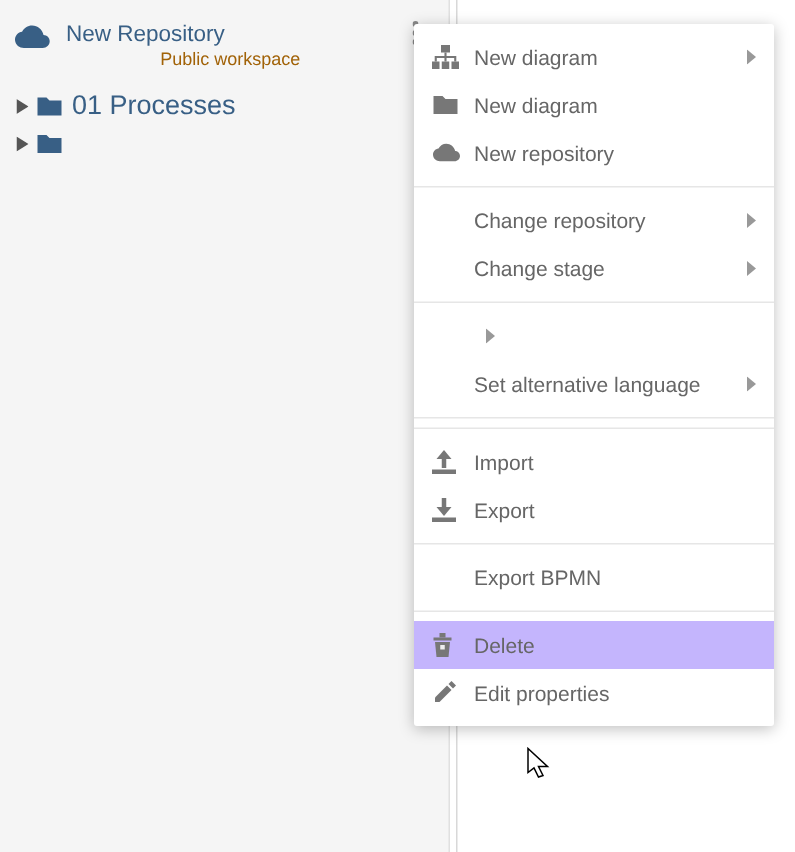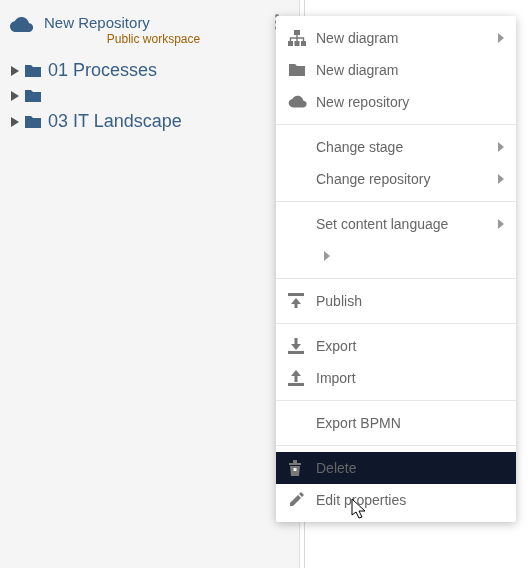--- a/index.html
+++ b/index.html
@@ -110,21 +110,21 @@
     color: #666;
   }
   .mi {
     display: flex;
     align-items: center;
     height: 32px;
     padding: 0 12px 0 12px;
     cursor: pointer;
     position: relative;
   }
-  .mi.hovered { background: #0f172a; }
+  .mi.hovered { background: #c4b5fd; }
   .mi .ico {
     width: 28px;
     display: flex;
     justify-content: flex-start;
     align-items: center;
     color: #777;
   }
   .mi .lbl {
     flex: 1 1 auto;
     white-space: nowrap;
@@ -196,33 +196,20 @@
         <svg width="8" height="10" viewBox="0 0 8 10">
             <path fill="#555" d="M0 0l8 5-8 5z"></path>
           </svg>
       </span>
       <span class="folder">
         <svg width="18" height="14" viewBox="0 0 18 14">
             <path fill="#385f85" d="M1 1h6l2 2h8v10H1z"></path>
           </svg>
       </span>
     </div>
-    <div class="tree-item">
-      <span class="caret">
-        <svg width="8" height="10" viewBox="0 0 8 10">
-            <path fill="#555" d="M0 0l8 5-8 5z"></path>
-          </svg>
-      </span>
-      <span class="folder">
-        <svg width="18" height="14" viewBox="0 0 18 14">
-            <path fill="#385f85" d="M1 1h6l2 2h8v10H1z"></path>
-          </svg>
-      </span>
-      <span class="label">03 IT Landscape</span>
-    </div>
   </div>
 </div>
 
 <div class="sep"></div>
 
 <div class="context-menu">
 
   <div class="mi">
     <span class="ico">
       <svg width="18" height="16" viewBox="0 0 18 16">
@@ -258,96 +245,85 @@
         </svg>
     </span>
     <span class="lbl">New repository</span>
     <span class="arrow"></span>
   </div>
 
   <div class="divider"></div>
 
   <div class="mi">
     <span class="ico"></span>
+    <span class="lbl">Change repository</span>
+    <span class="arrow">
+      <svg width="6" height="10" viewBox="0 0 6 10">
+          <path fill="#999" d="M0 0l6 5-6 5z"></path>
+        </svg>
+    </span>
+  </div>
+
+  <div class="mi">
+    <span class="ico"></span>
     <span class="lbl">Change stage</span>
     <span class="arrow">
       <svg width="6" height="10" viewBox="0 0 6 10">
           <path fill="#999" d="M0 0l6 5-6 5z"></path>
         </svg>
     </span>
   </div>
 
-  <div class="mi">
-    <span class="ico"></span>
-    <span class="lbl">Change repository</span>
-    <span class="arrow">
-      <svg width="6" height="10" viewBox="0 0 6 10">
-          <path fill="#999" d="M0 0l6 5-6 5z"></path>
-        </svg>
-    </span>
-  </div>
-
-  <div class="divider"></div>
-
-  <div class="mi">
-    <span class="ico"></span>
-    <span class="lbl">Set content language</span>
-    <span class="arrow">
-      <svg width="6" height="10" viewBox="0 0 6 10">
-          <path fill="#999" d="M0 0l6 5-6 5z"></path>
-        </svg>
-    </span>
-  </div>
-
-  <div class="mi">
-    <span class="ico"></span>
-    <span class="arrow">
-      <svg width="6" height="10" viewBox="0 0 6 10">
-          <path fill="#999" d="M0 0l6 5-6 5z"></path>
-        </svg>
-    </span>
-  </div>
+  <div class="divider"></div>
+
+  <div class="mi">
+    <span class="ico"></span>
+    <span class="arrow">
+      <svg width="6" height="10" viewBox="0 0 6 10">
+          <path fill="#999" d="M0 0l6 5-6 5z"></path>
+        </svg>
+    </span>
+  </div>
+
+  <div class="mi">
+    <span class="ico"></span>
+    <span class="lbl">Set alternative language</span>
+    <span class="arrow">
+      <svg width="6" height="10" viewBox="0 0 6 10">
+          <path fill="#999" d="M0 0l6 5-6 5z"></path>
+        </svg>
+    </span>
+  </div>
+
+  <div class="divider"></div>
+
 
   <div class="divider"></div>
 
   <div class="mi">
     <span class="ico">
       <svg width="16" height="16" viewBox="0 0 16 16">
-          <rect x="0" y="0" width="16" height="3" fill="#777"></rect>
-          <path fill="#777" d="M8 5l5 6H3z"></path>
-          <rect x="6.5" y="10" width="3" height="5" fill="#777"></rect>
-        </svg>
-    </span>
-    <span class="lbl">Publish</span>
-    <span class="arrow"></span>
-  </div>
-
-  <div class="divider"></div>
+          <path fill="#777" d="M8 0l5 6H3z"></path>
+          <rect x="6.5" y="5" width="3" height="7" fill="#777"></rect>
+          <rect x="0" y="13" width="16" height="3" fill="#777"></rect>
+        </svg>
+    </span>
+    <span class="lbl">Import</span>
+    <span class="arrow"></span>
+  </div>
 
   <div class="mi">
     <span class="ico">
       <svg width="16" height="16" viewBox="0 0 16 16">
           <rect x="6.5" y="0" width="3" height="7" fill="#777"></rect>
           <path fill="#777" d="M8 12L3 6h10z"></path>
           <rect x="0" y="13" width="16" height="3" fill="#777"></rect>
         </svg>
     </span>
     <span class="lbl">Export</span>
-    <span class="arrow"></span>
-  </div>
-
-  <div class="mi">
-    <span class="ico">
-      <svg width="16" height="16" viewBox="0 0 16 16">
-          <path fill="#777" d="M8 0l5 6H3z"></path>
-          <rect x="6.5" y="5" width="3" height="7" fill="#777"></rect>
-          <rect x="0" y="13" width="16" height="3" fill="#777"></rect>
-        </svg>
-    </span>
-    <span class="lbl">Import</span>
     <span class="arrow"></span>
   </div>
 
   <div class="divider"></div>
 
   <div class="mi">
     <span class="ico"></span>
     <span class="lbl">Export BPMN</span>
     <span class="arrow"></span>
   </div>

